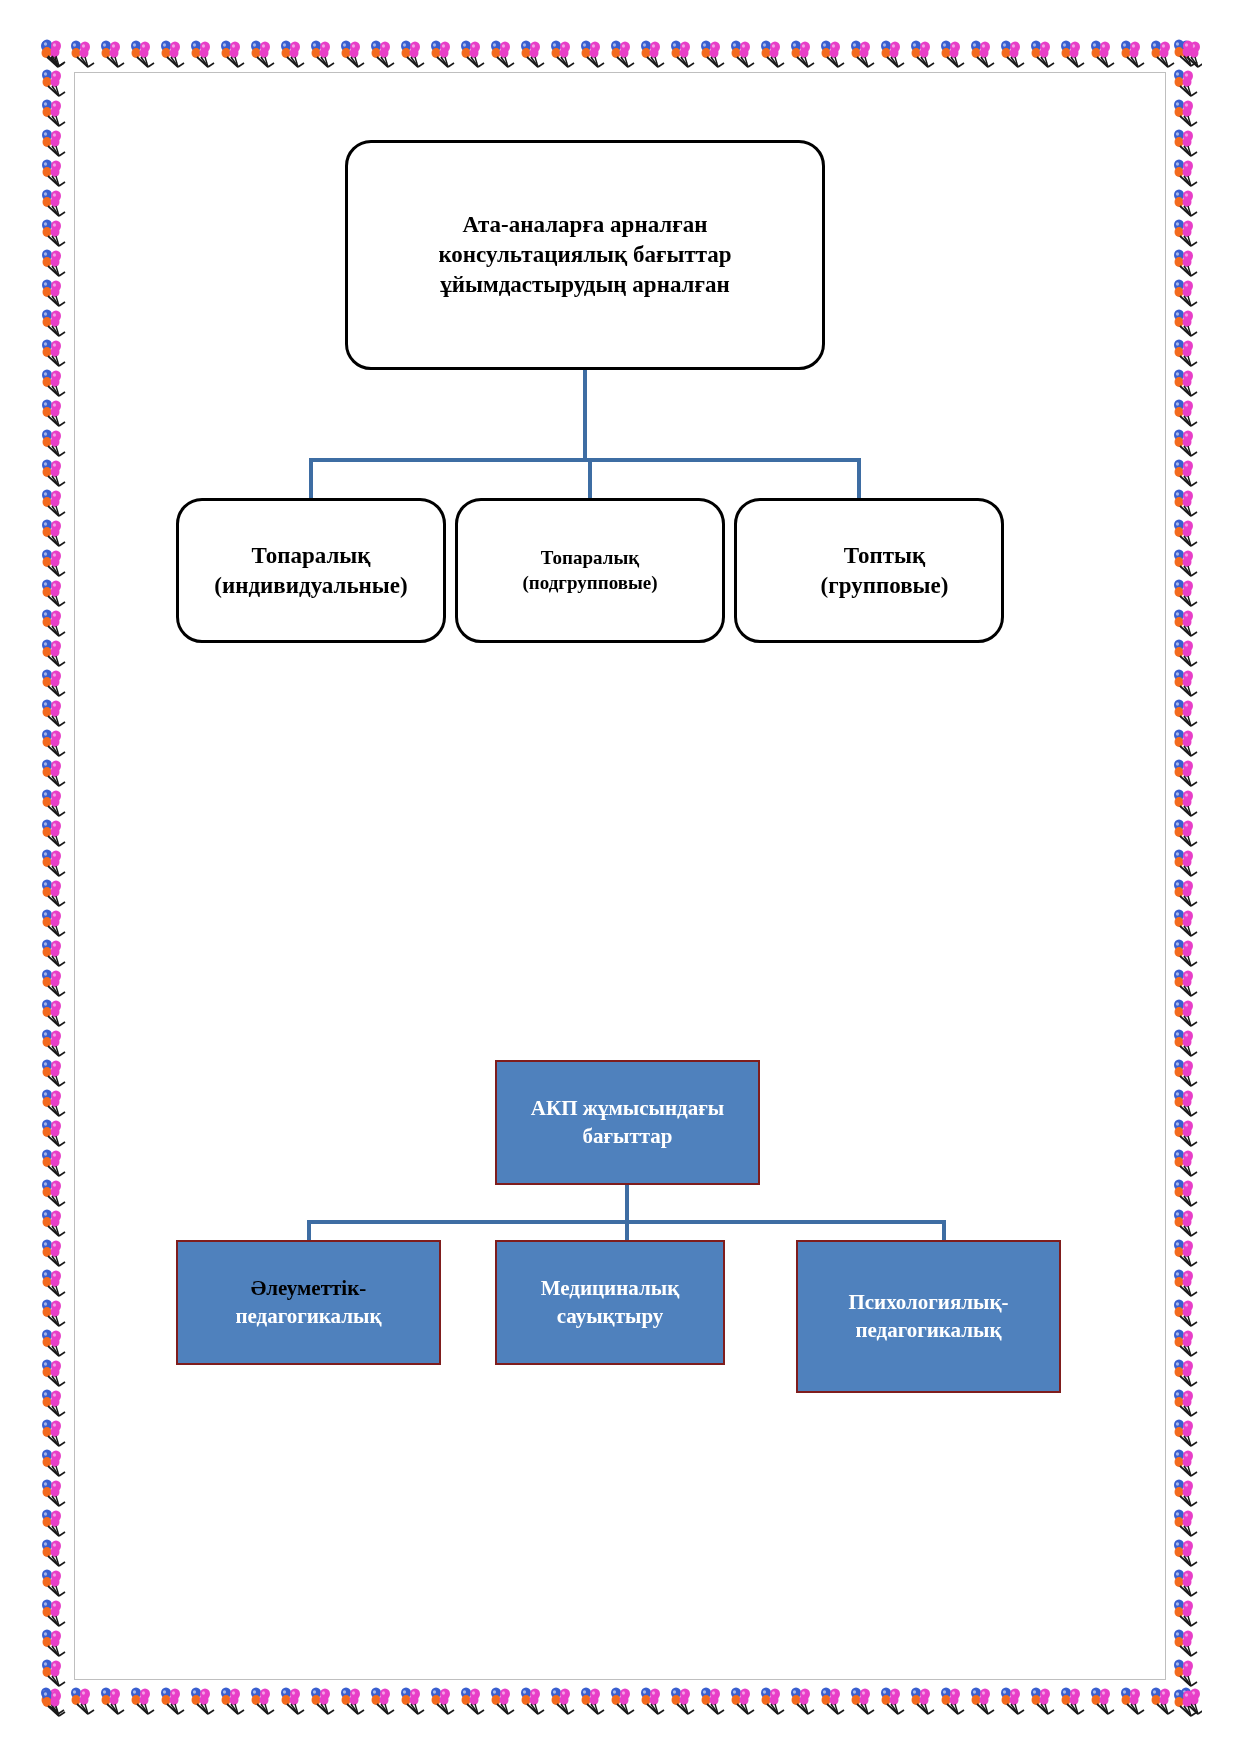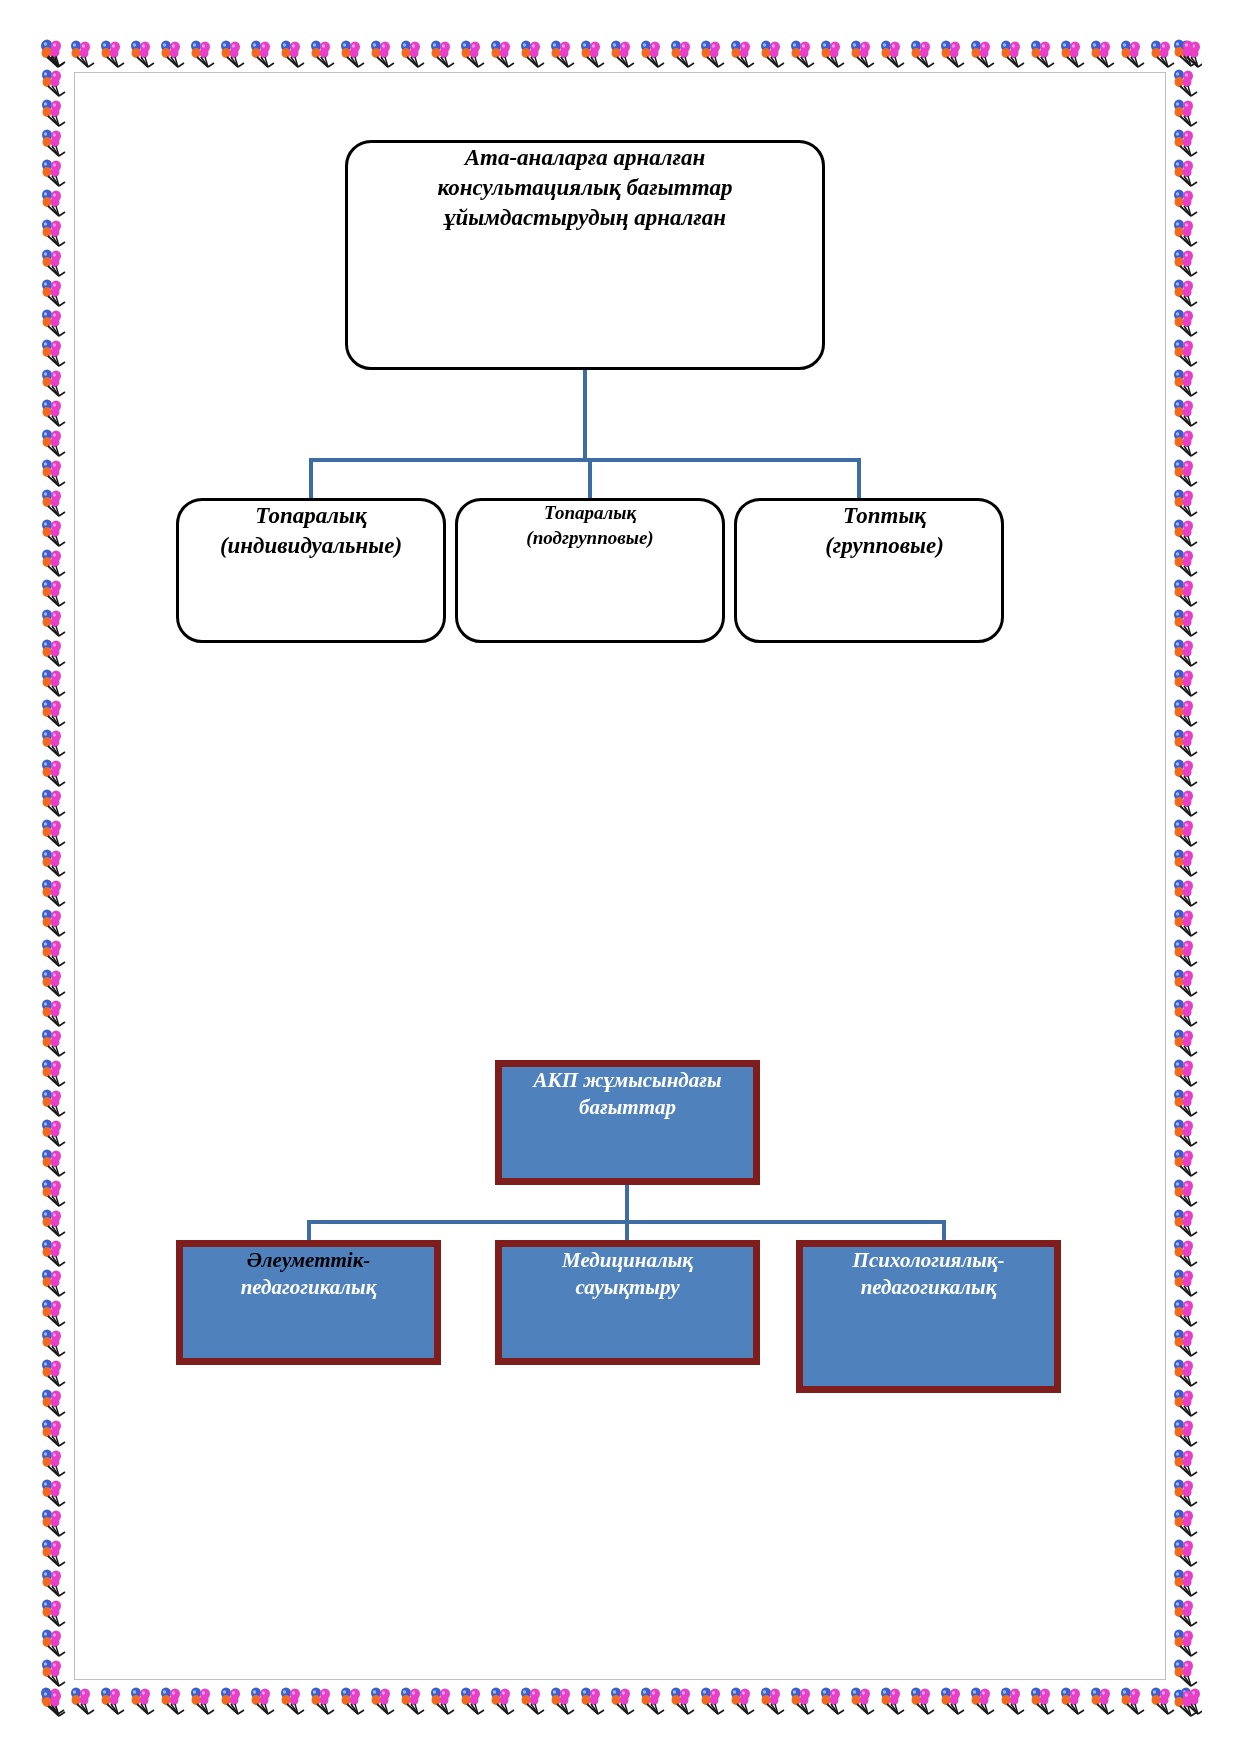--- a/index.html
+++ b/index.html
@@ -47,37 +47,36 @@
     height: 1608px;
     border: 1px solid #bfbfbf;
     box-sizing: border-box;
   }
 
   
   .node {
     position: absolute;
     box-sizing: border-box;
     display: flex;
-    align-items: flex-start;
+    align-items: center;
     justify-content: center;
     text-align: center;
-    font-style: italic;
   }
   .rounded-node {
     border: 3px solid #000000;
     border-radius: 26px;
     background: #ffffff;
     color: #000000;
     font-weight: bold;
   }
   .blue-node {
     background: #4F81BD;
     color: #ffffff;
     font-weight: bold;
-    border: 7px solid #7f1d1d;
+    border: 2px solid #7f1d1d;
   }
   .node .lines { line-height: 1.3; padding: 0 10px; }
 
   
   .conn {
     position: absolute;
     background: #3E6DA3;
   }
   .conn-v { width: 4px; }
   .conn-h { height: 4px; }
@@ -87,21 +86,21 @@
     left: 345px; top: 140px; width: 480px; height: 230px;
     font-size: 23px;
   }
   #c1a { left: 176px; top: 498px; width: 270px; height: 145px; font-size: 23px; }
   #c1b { left: 455px; top: 498px; width: 270px; height: 145px; font-size: 19px; }
   #c1c { left: 734px; top: 498px; width: 270px; height: 145px; font-size: 23px; padding-left: 31px; }
 
   
   #root2 { left: 495px; top: 1060px; width: 265px; height: 125px; font-size: 21px; }
   #c2a { left: 176px; top: 1240px; width: 265px; height: 125px; font-size: 21px; }
-  #c2b { left: 495px; top: 1240px; width: 265px; height: 125px; font-size: 21px; }
+  #c2b { left: 495px; top: 1240px; width: 230px; height: 125px; font-size: 21px; }
   #c2c { left: 768px; top: 1240px; width: 265px; height: 153px; font-size: 21px; margin-left: 28px; }
 
   .line-dark { color: #000000; }
   .line-light { color: #ffffff; }
 </style>
 </head>
 <body>
 
 <div id="page">
 

